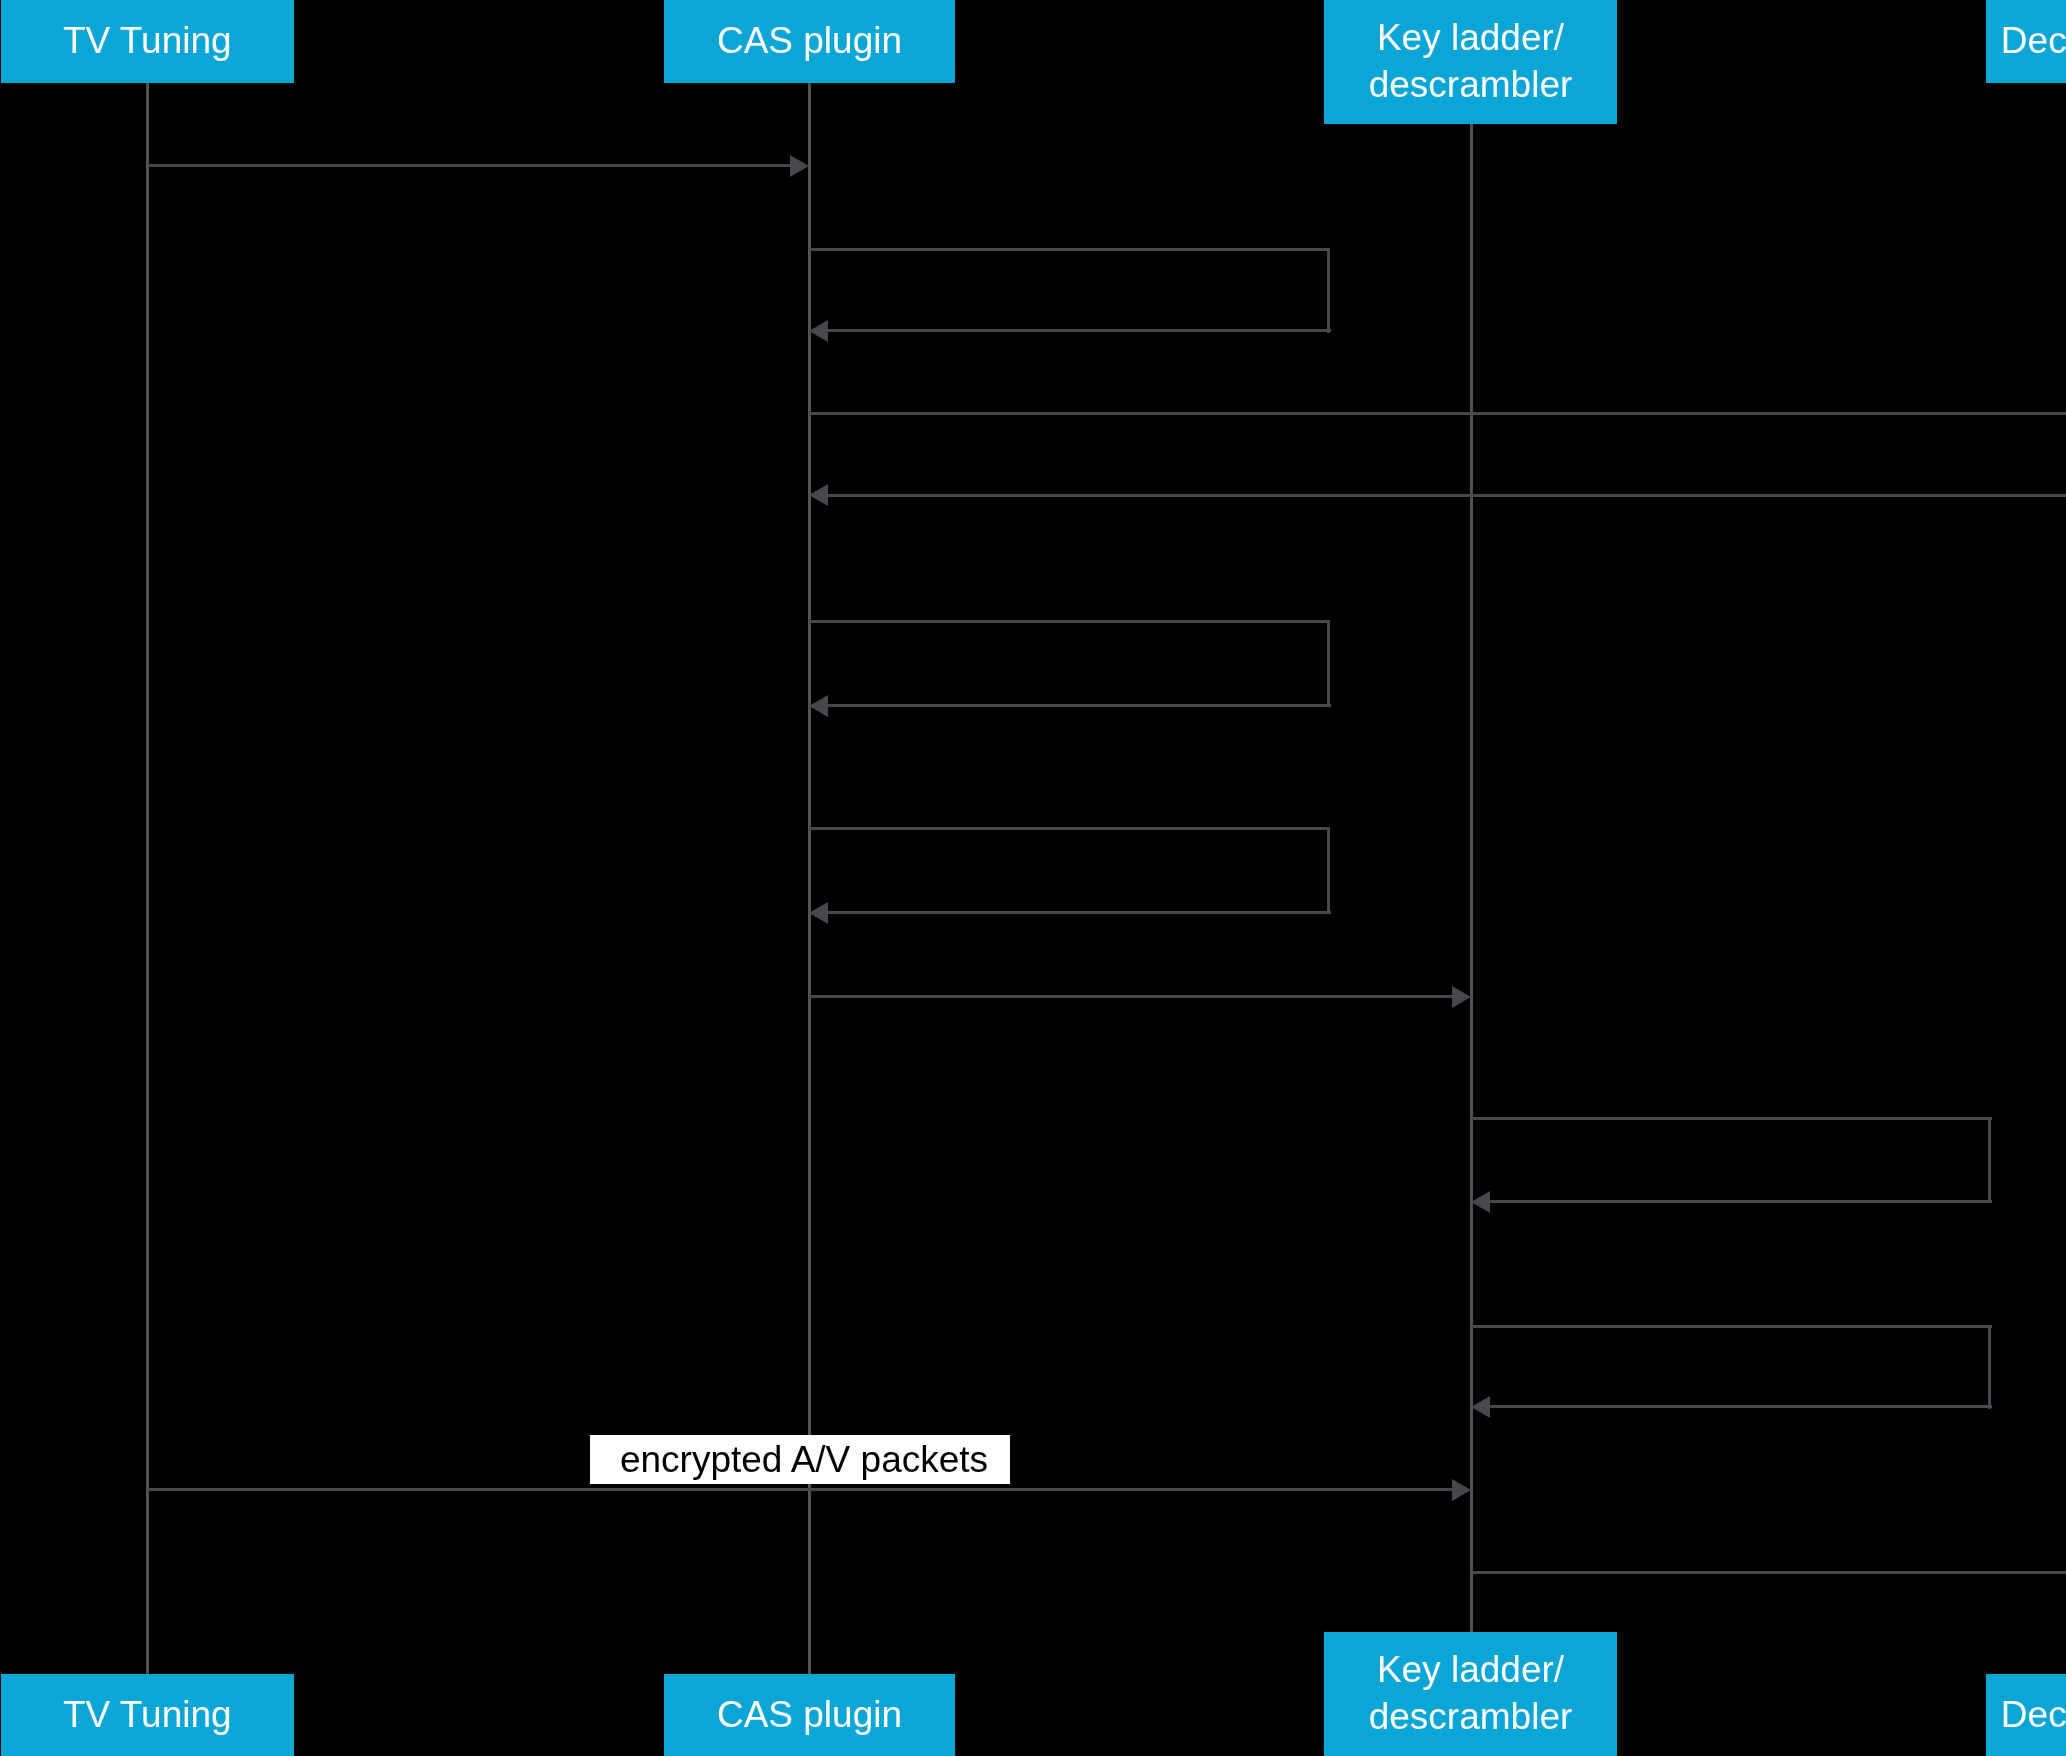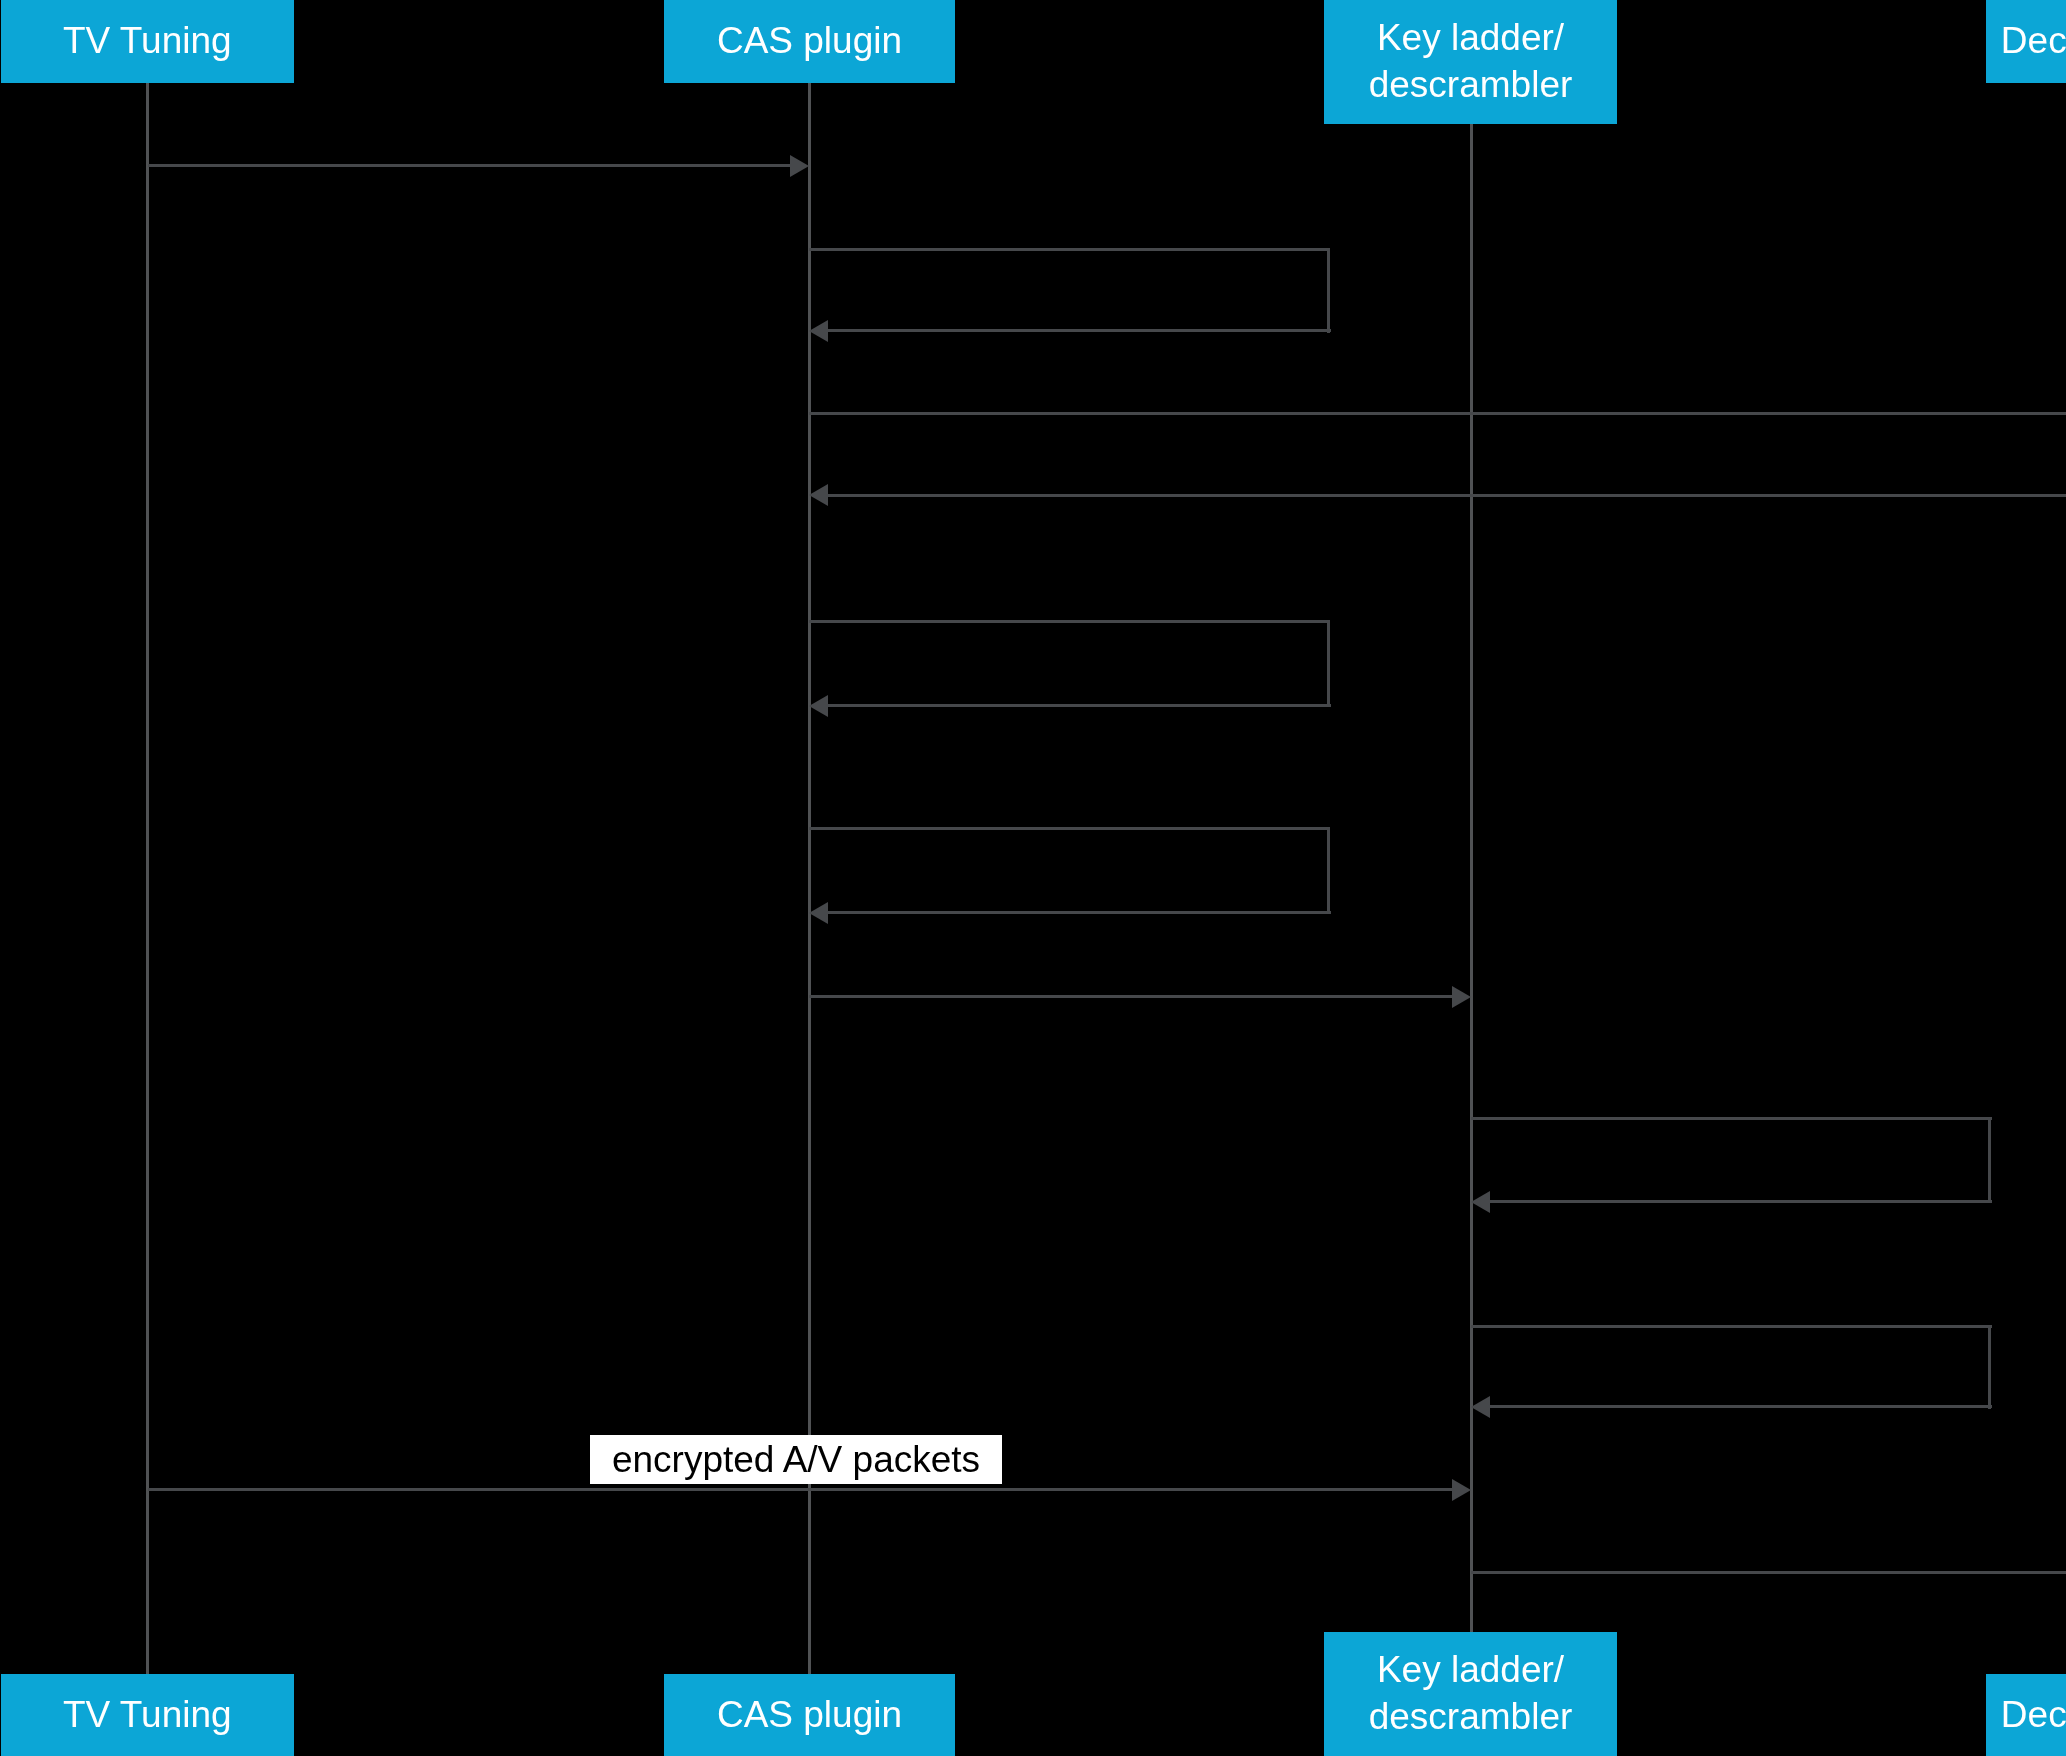--- a/index.html
+++ b/index.html
@@ -90,16 +90,16 @@
     <div class="hline" style="left: 1471px; top: 1117px; width: 521px;"></div>
     <div class="vline" style="left: 1988px; top: 1117px; height: 86px;"></div>
     <div class="hline" style="left: 1488px; top: 1200px; width: 504px;"></div>
     <div class="head left" style="left: 1471px; top: 1191px;"></div>
     <div class="hline" style="left: 1471px; top: 1325px; width: 521px;"></div>
     <div class="vline" style="left: 1988px; top: 1325px; height: 84px;"></div>
     <div class="hline" style="left: 1488px; top: 1405px; width: 504px;"></div>
     <div class="head left" style="left: 1471px; top: 1396px;"></div>
     <div class="hline" style="left: 148px; top: 1488px; width: 1307px;"></div>
     <div class="head right" style="left: 1452px; top: 1479px;"></div>
-    <div class="msg-label" style="left: 590px; top: 1435px; width: 412px; height: 49px;">encrypted A/V packets</div>
+    <div class="msg-label" style="left: 590px; top: 1435px; width: 412px; height: 49px; padding-left: 8px;">encrypted A/V packets</div>
     <div class="hline" style="left: 1471px; top: 1571px; width: 645px;"></div>
   </div>
 
 
 </body></html>

